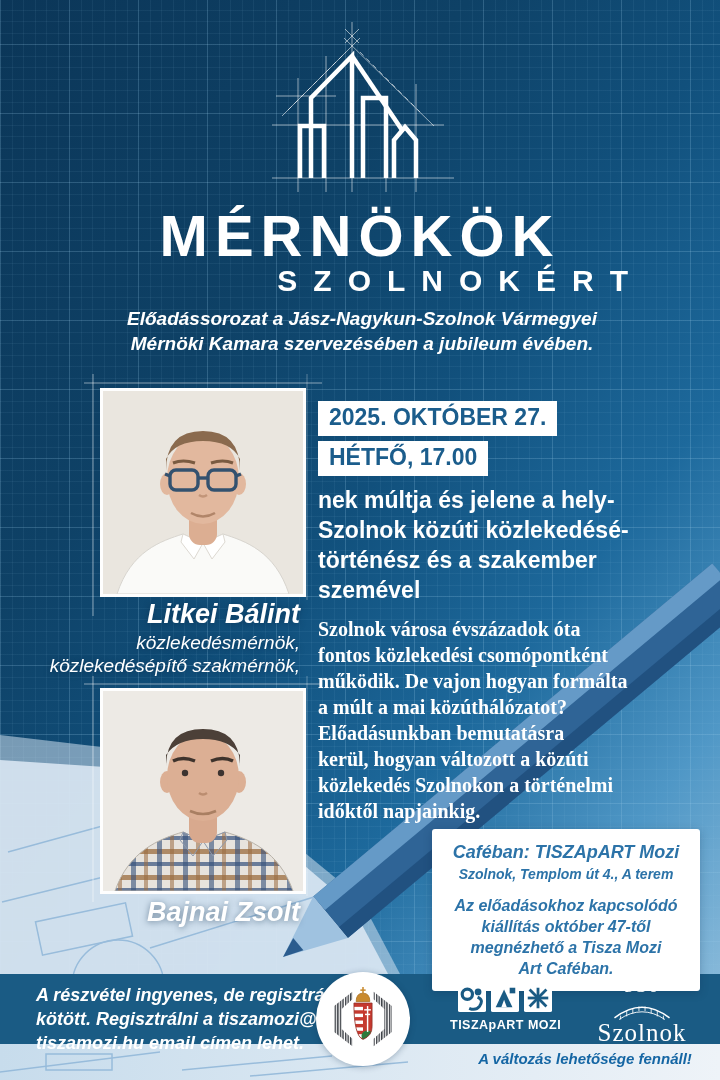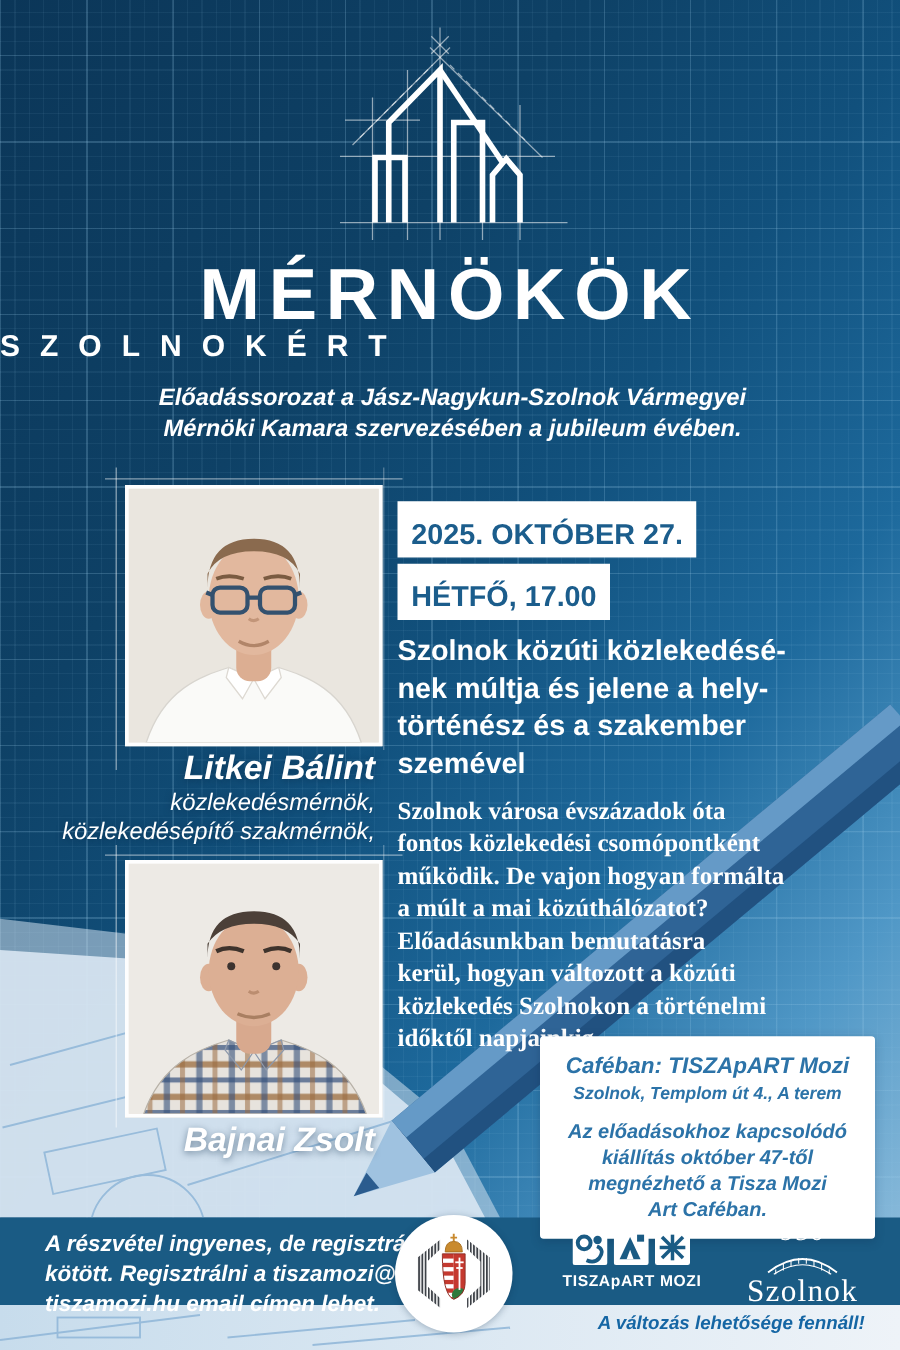--- a/index.html
+++ b/index.html
@@ -15,38 +15,38 @@
       repeating-linear-gradient(90deg, rgba(150,200,230,.18) 0 1px, transparent 1px 69px),
       repeating-linear-gradient(0deg, rgba(150,200,230,.07) 0 1px, transparent 1px 11.5px),
       repeating-linear-gradient(90deg, rgba(150,200,230,.07) 0 1px, transparent 1px 11.5px);
   }
   .scene,.guides{position:absolute;left:0;top:0;z-index:2;pointer-events:none;}
   .guides{z-index:3;}
   
   .building{position:absolute;left:248px;top:8px;z-index:5;}
   .title1{position:absolute;left:0;top:202px;width:720px;text-align:center;z-index:5;
     font-size:58px;font-weight:bold;letter-spacing:7px;}
-  .title2{position:absolute;left:0;top:264px;width:644px;text-align:left;z-index:5;
-    font-size:24px;font-weight:bold;letter-spacing:16px;}
+  .title2{position:absolute;left:0;top:264px;width:644px;text-align:right;z-index:5;
+    font-size:30px;font-weight:bold;letter-spacing:16px;}
   .subtitle{position:absolute;left:2px;top:306px;width:720px;text-align:center;z-index:5;
     font-size:19px;font-weight:bold;font-style:italic;line-height:25px;}
   
   .photo{position:absolute;z-index:5;border:3px solid rgba(255,255,255,.95);background:#e9e5de;}
   .photo-1{left:100px;top:388px;width:200px;height:203px;}
   .photo-2{left:100px;top:688px;width:200px;height:200px;}
   .speaker-name-block{position:absolute;left:8px;width:292px;text-align:right;z-index:5;
     text-shadow:0 1px 6px rgba(8,40,70,.5);}
   .block-1{top:597px;}
   .block-2{top:895px;}
   .speaker-name{font-size:27px;font-weight:bold;font-style:italic;line-height:34px;}
   .speaker-role{font-size:19px;font-style:italic;line-height:23px;}
   
   .right-col{position:absolute;left:318px;top:401px;width:396px;z-index:5;}
   .badge{display:table;background:#fff;color:#1b5d8c;font-weight:bold;font-size:23px;
-    padding:13px 11px 5px;margin-bottom:5px;white-space:nowrap;}
+    padding:3px 11px 5px;margin-bottom:5px;white-space:nowrap;}
   .talk-title{margin-top:9px;font-size:23px;font-weight:bold;line-height:30px;}
   .talk-title div{white-space:nowrap;}
   .desc{margin-top:11px;font-size:20px;font-weight:bold;line-height:26px;font-family:Liberation Serif, serif;}
   .desc div{white-space:nowrap;}
   
   .venue-box{position:absolute;left:432px;top:829px;width:268px;min-height:120px;z-index:6;
     background:#fff;border-radius:3px;text-align:center;color:#2c73a8;font-style:italic;
     padding:13px 8px 12px;box-sizing:border-box;box-shadow:0 2px 8px rgba(10,40,70,.25);}
   .venue-name{font-size:18px;font-weight:bold;}
   .venue-addr{font-size:14px;font-weight:bold;margin-top:3px;}
@@ -209,22 +209,22 @@
     </svg>
   </div>
   <div class="speaker-name-block block-2">
     <div class="speaker-name">Bajnai Zsolt</div>
   </div>
 
   <div class="right-col">
     <div class="badge">2025. OKTÓBER 27.</div>
     <div class="badge">HÉTFŐ, 17.00</div>
     <div class="talk-title">
+      <div>nek múltja és jelene a hely-</div>
       <div>Szolnok közúti közlekedésé-</div>
-      <div>nek múltja és jelene a hely-</div>
       <div>történész és a szakember</div>
       <div>szemével</div>
     </div>
     <div class="desc">
       <div>Szolnok városa évszázadok óta</div>
       <div>fontos közlekedési csomópontként</div>
       <div>működik. De vajon hogyan formálta</div>
       <div>a múlt a mai közúthálózatot?</div>
       <div>Előadásunkban bemutatásra</div>
       <div>kerül, hogyan változott a közúti</div>

